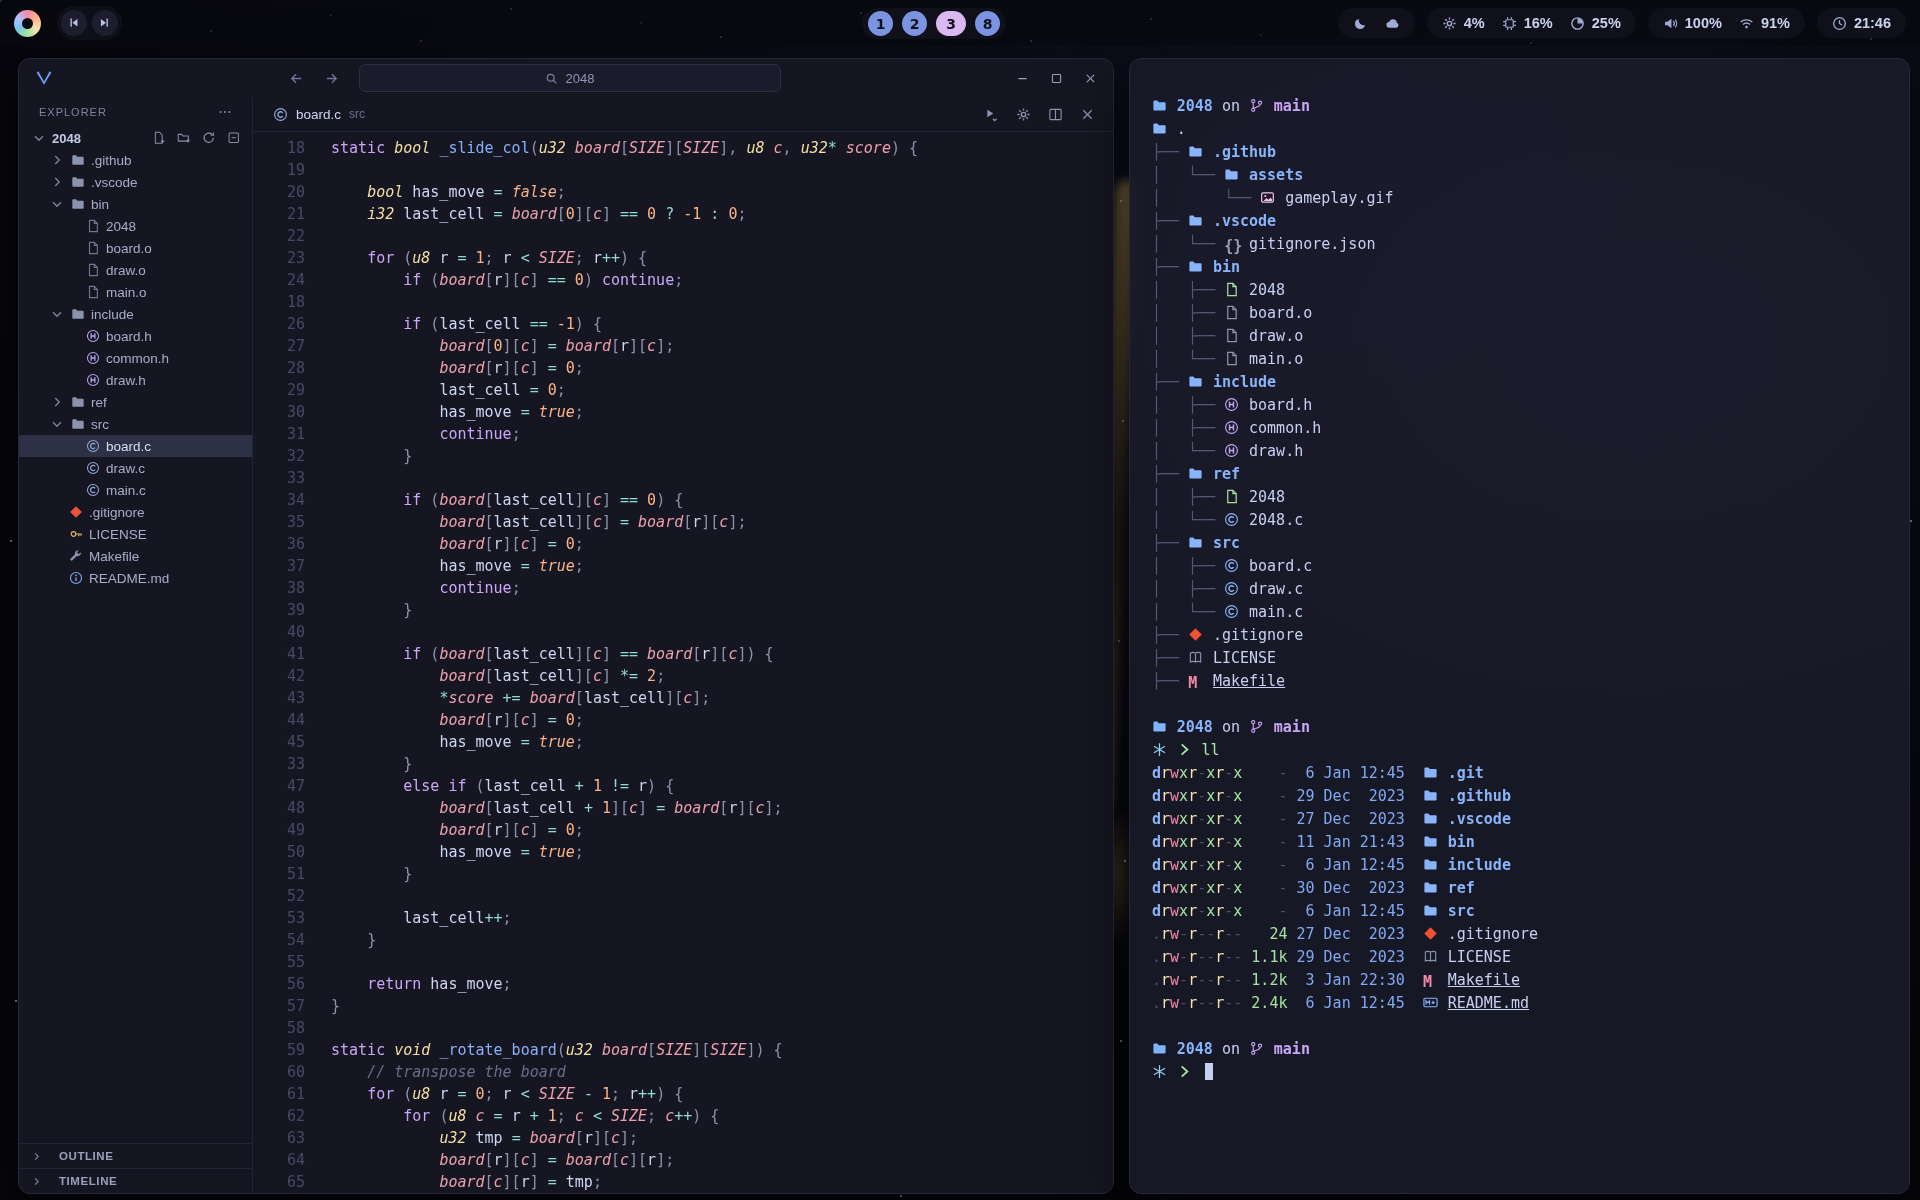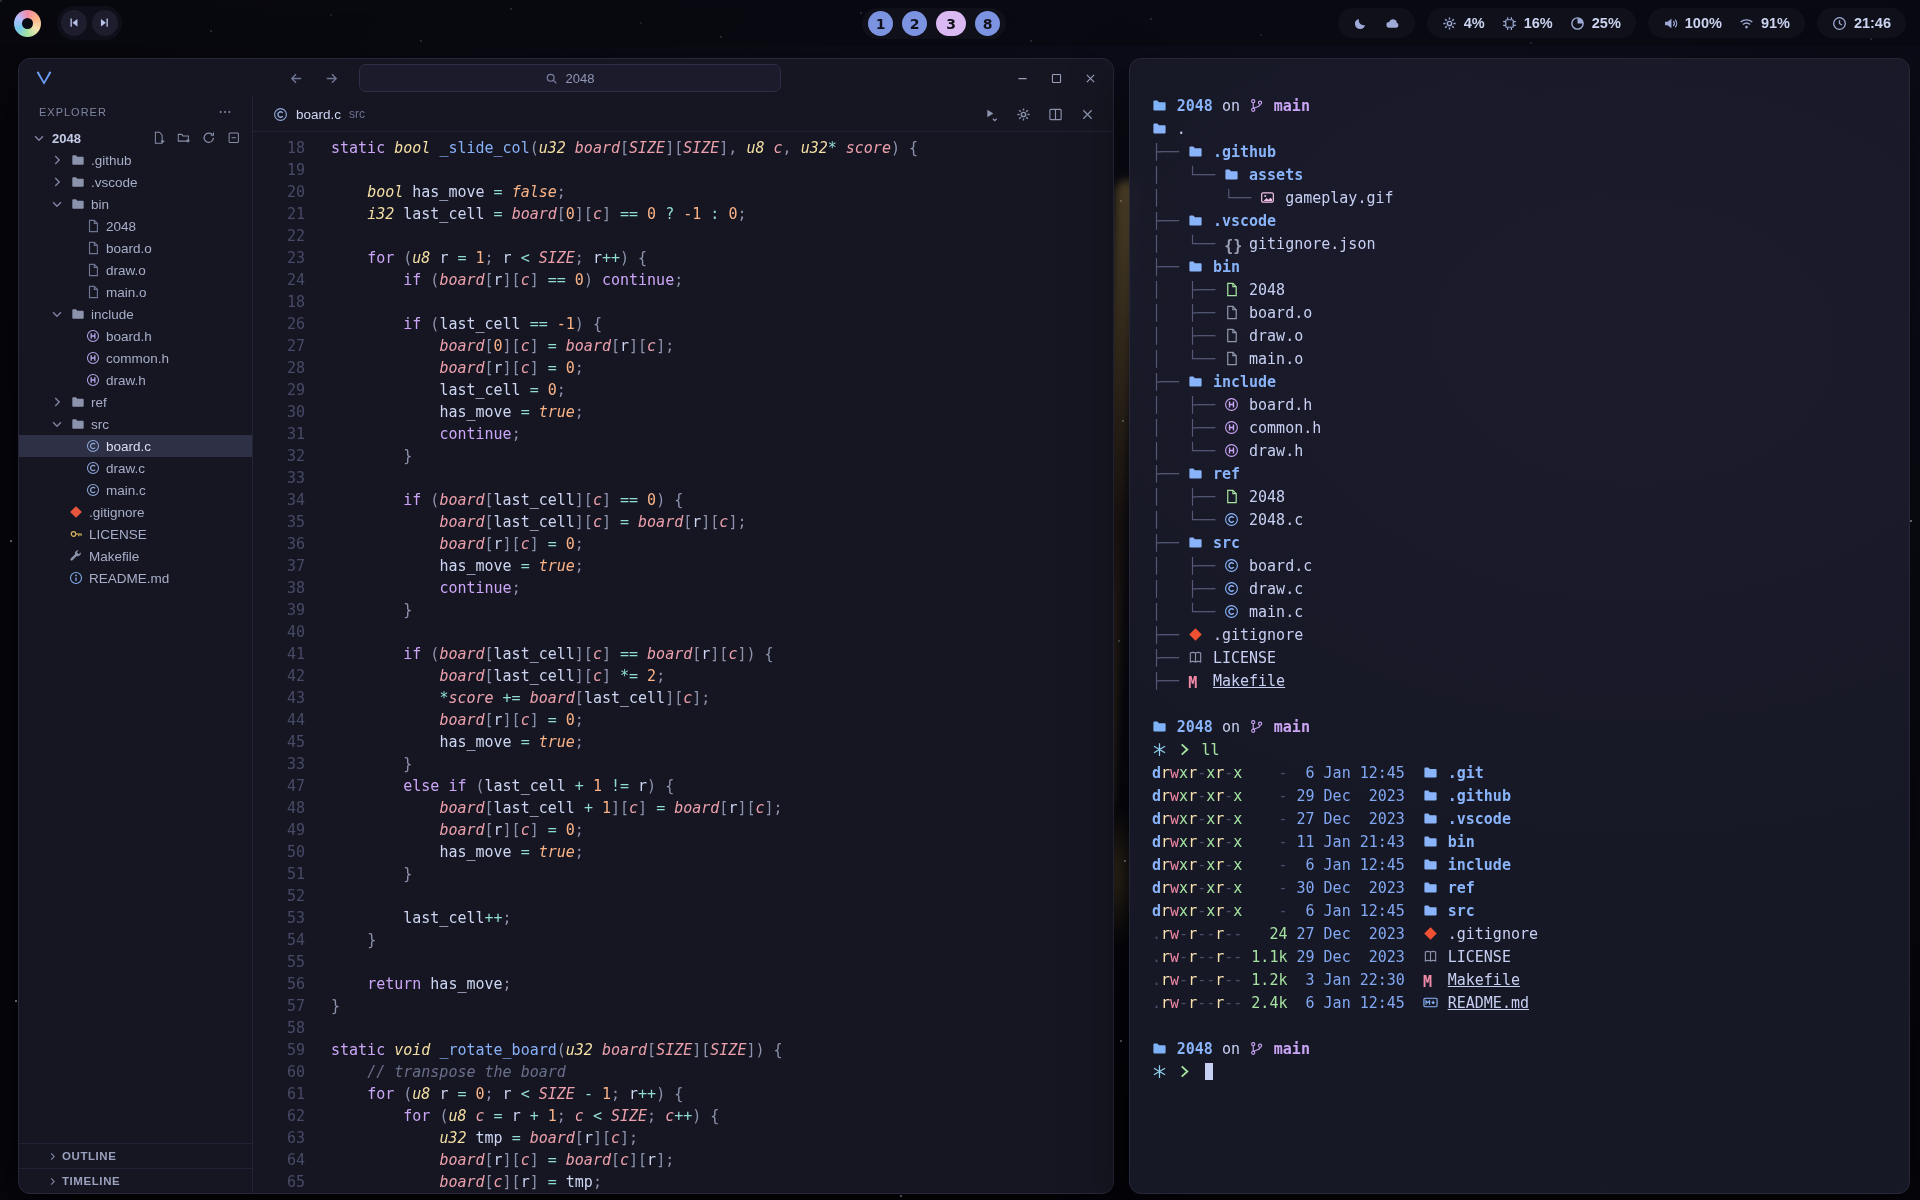--- a/index.html
+++ b/index.html
@@ -79,21 +79,21 @@
   .tree{flex:1;overflow:hidden;font-size:13.5px;color:#a7aec9;}
   .trow{height:22px;display:flex;align-items:center;gap:5px;padding-right:10px;cursor:pointer;box-sizing:border-box;}
   .trow.selected{background:#2e3046;color:#d8dff6;}
   .trow .chev{width:14px;flex:none;color:#7e84a0;font-size:12px;}
   .trow .ic{width:16px;flex:none;font-size:14px;}
   .trow .lbl{white-space:nowrap;overflow:hidden;text-overflow:ellipsis;}
   .trow.root{font-weight:700;color:#c4cbe6;font-size:13px;}
   .racts{margin-left:auto;display:flex;gap:9px;color:#878ea9;}
   .racts .ic{font-size:13.5px;cursor:pointer;}
   .panels{flex:none;}
-  .prow{height:24px;display:flex;align-items:center;gap:4px;padding:0 28px;font-size:11.5px;font-weight:700;
+  .prow{height:24px;display:flex;align-items:center;gap:17px;padding:0 12px;font-size:11.5px;font-weight:700;
     letter-spacing:.05em;color:#9aa1bd;border-top:1px solid #232338;cursor:pointer;}
   .prow .ic{font-size:11px;color:#7e84a0;}
 
   .ed-main{flex:1;display:flex;flex-direction:column;min-width:0;}
   .tabbar{height:34px;flex:none;display:flex;align-items:center;justify-content:space-between;
     padding:0 18px 0 10px;border-bottom:1px solid #232338;}
   .tab{display:flex;align-items:center;gap:8px;font-size:13.5px;color:#cdd6f4;padding:0 10px;cursor:pointer;}
   .tab .ic{color:#8fa8d8;font-size:15px;}
   .tab .hint{color:#6a7090;font-size:12px;}
   .tabacts{display:flex;gap:17px;color:#8b92ad;}

